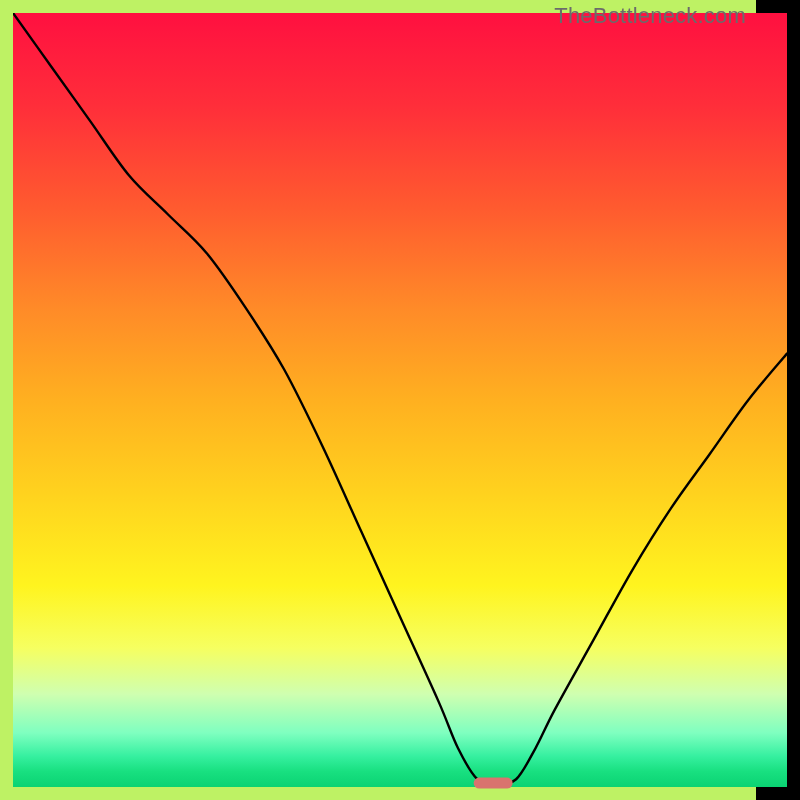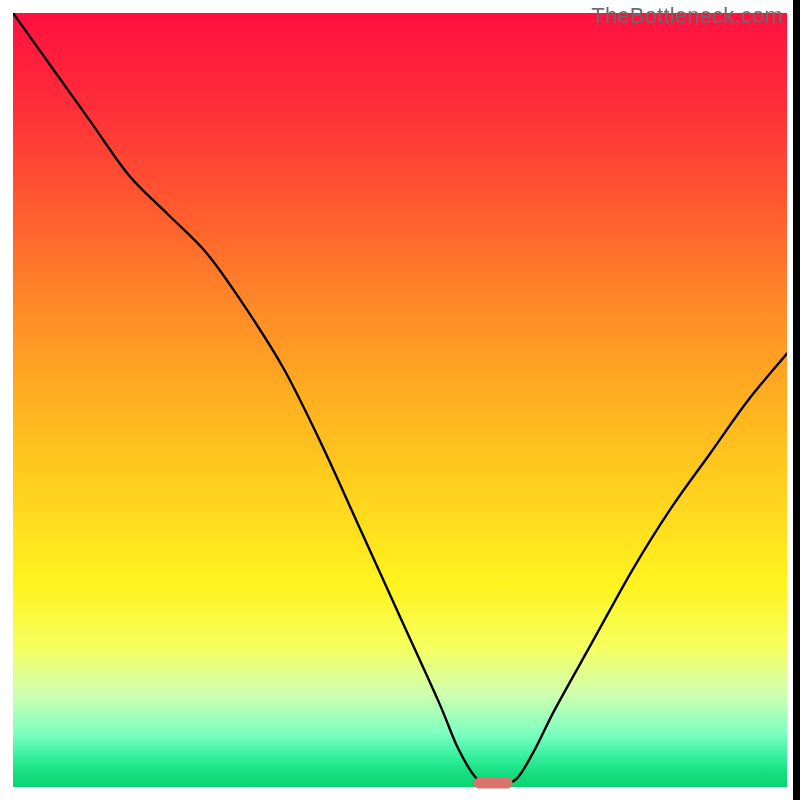--- a/index.html
+++ b/index.html
@@ -8,22 +8,21 @@
     width: 800px;
     height: 800px;
     background: #000;
     font-family: Arial, Helvetica, sans-serif;
     overflow: hidden;
   }
   .frame {
     position: relative;
     width: 756px;
     height: 800px;
-    background: #ffffff;
-    padding-left: 37px;
+    background: #bef264;
   }
   .plot-area {
     position: absolute;
     left: 13px;
     top: 13px;
     width: 774px;
     height: 774px;
     background: linear-gradient(
       to bottom,
       #ff1040 0%,

